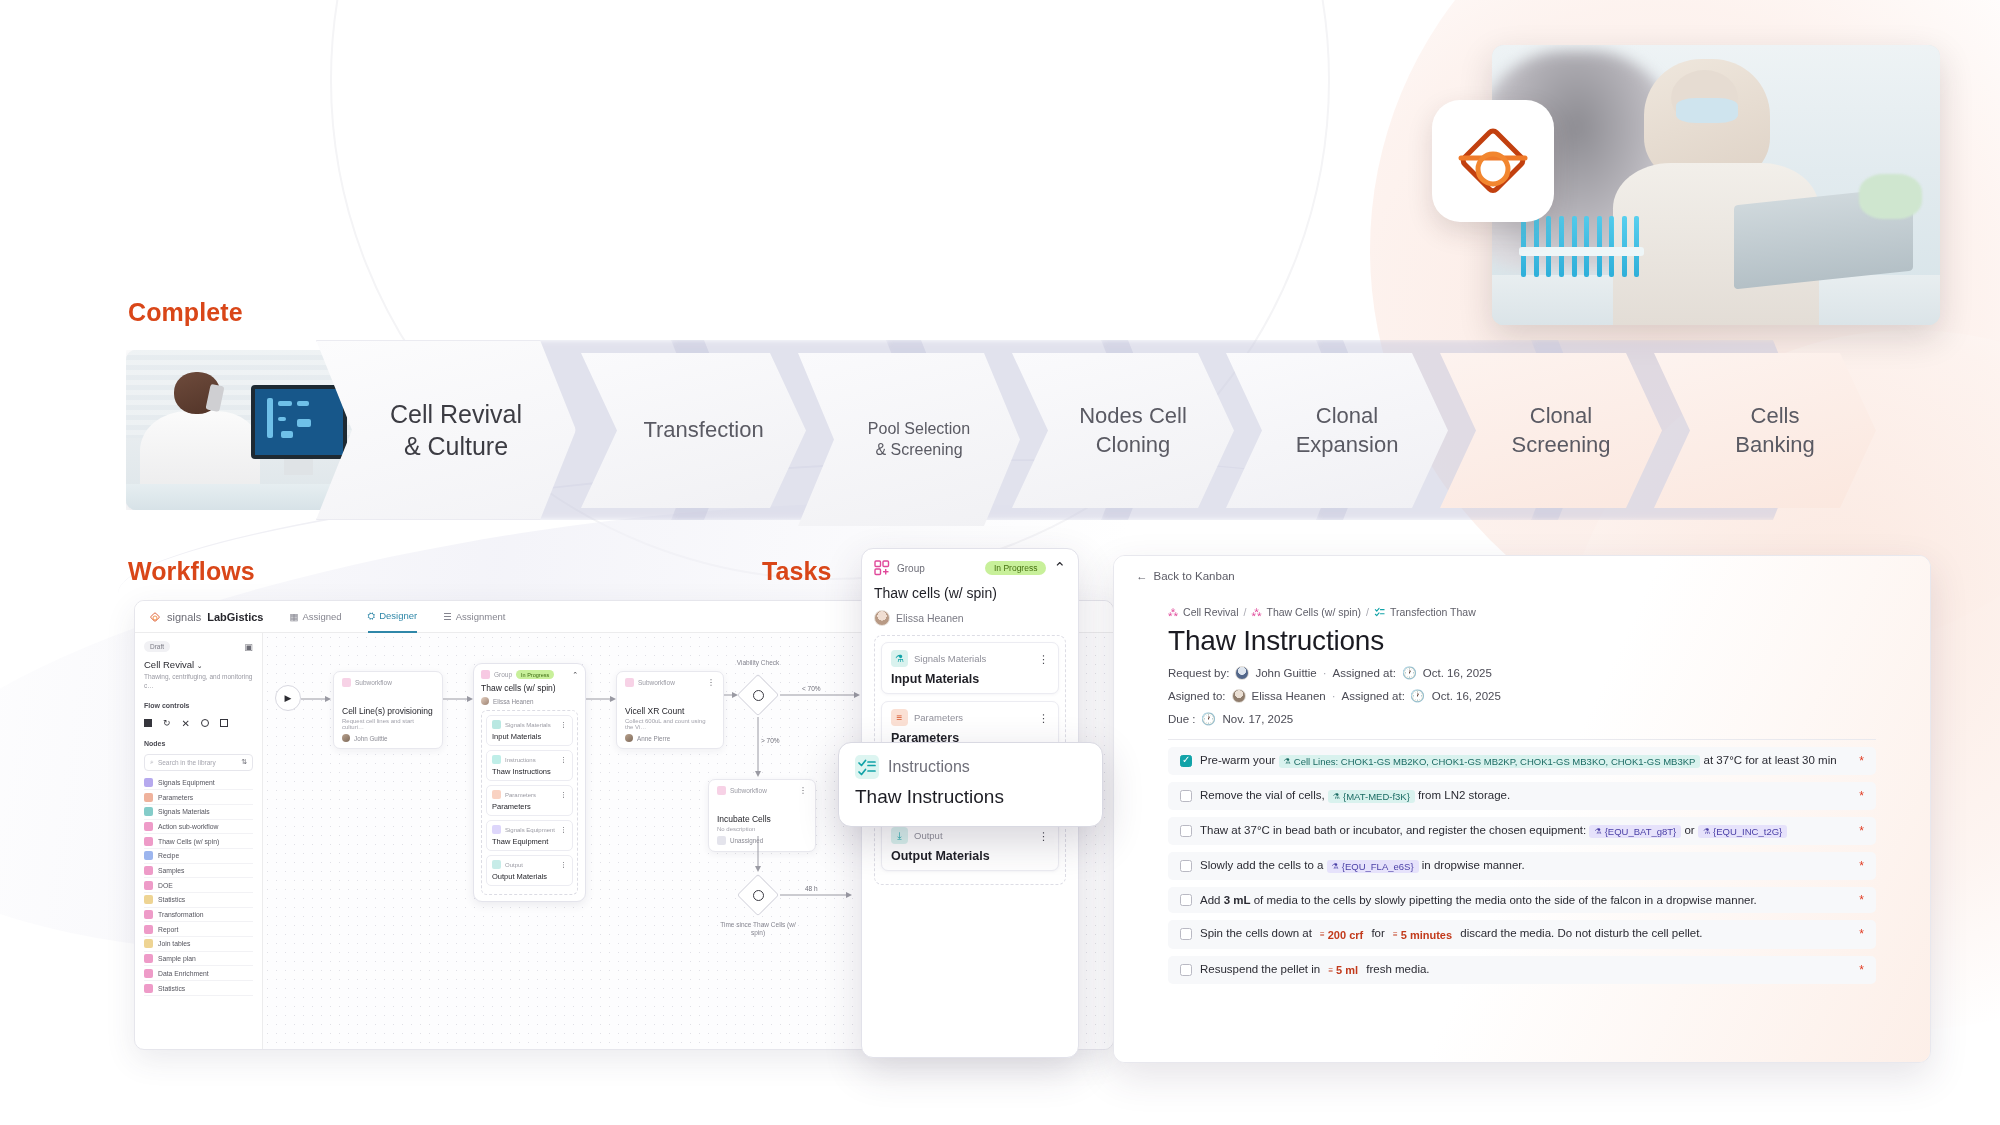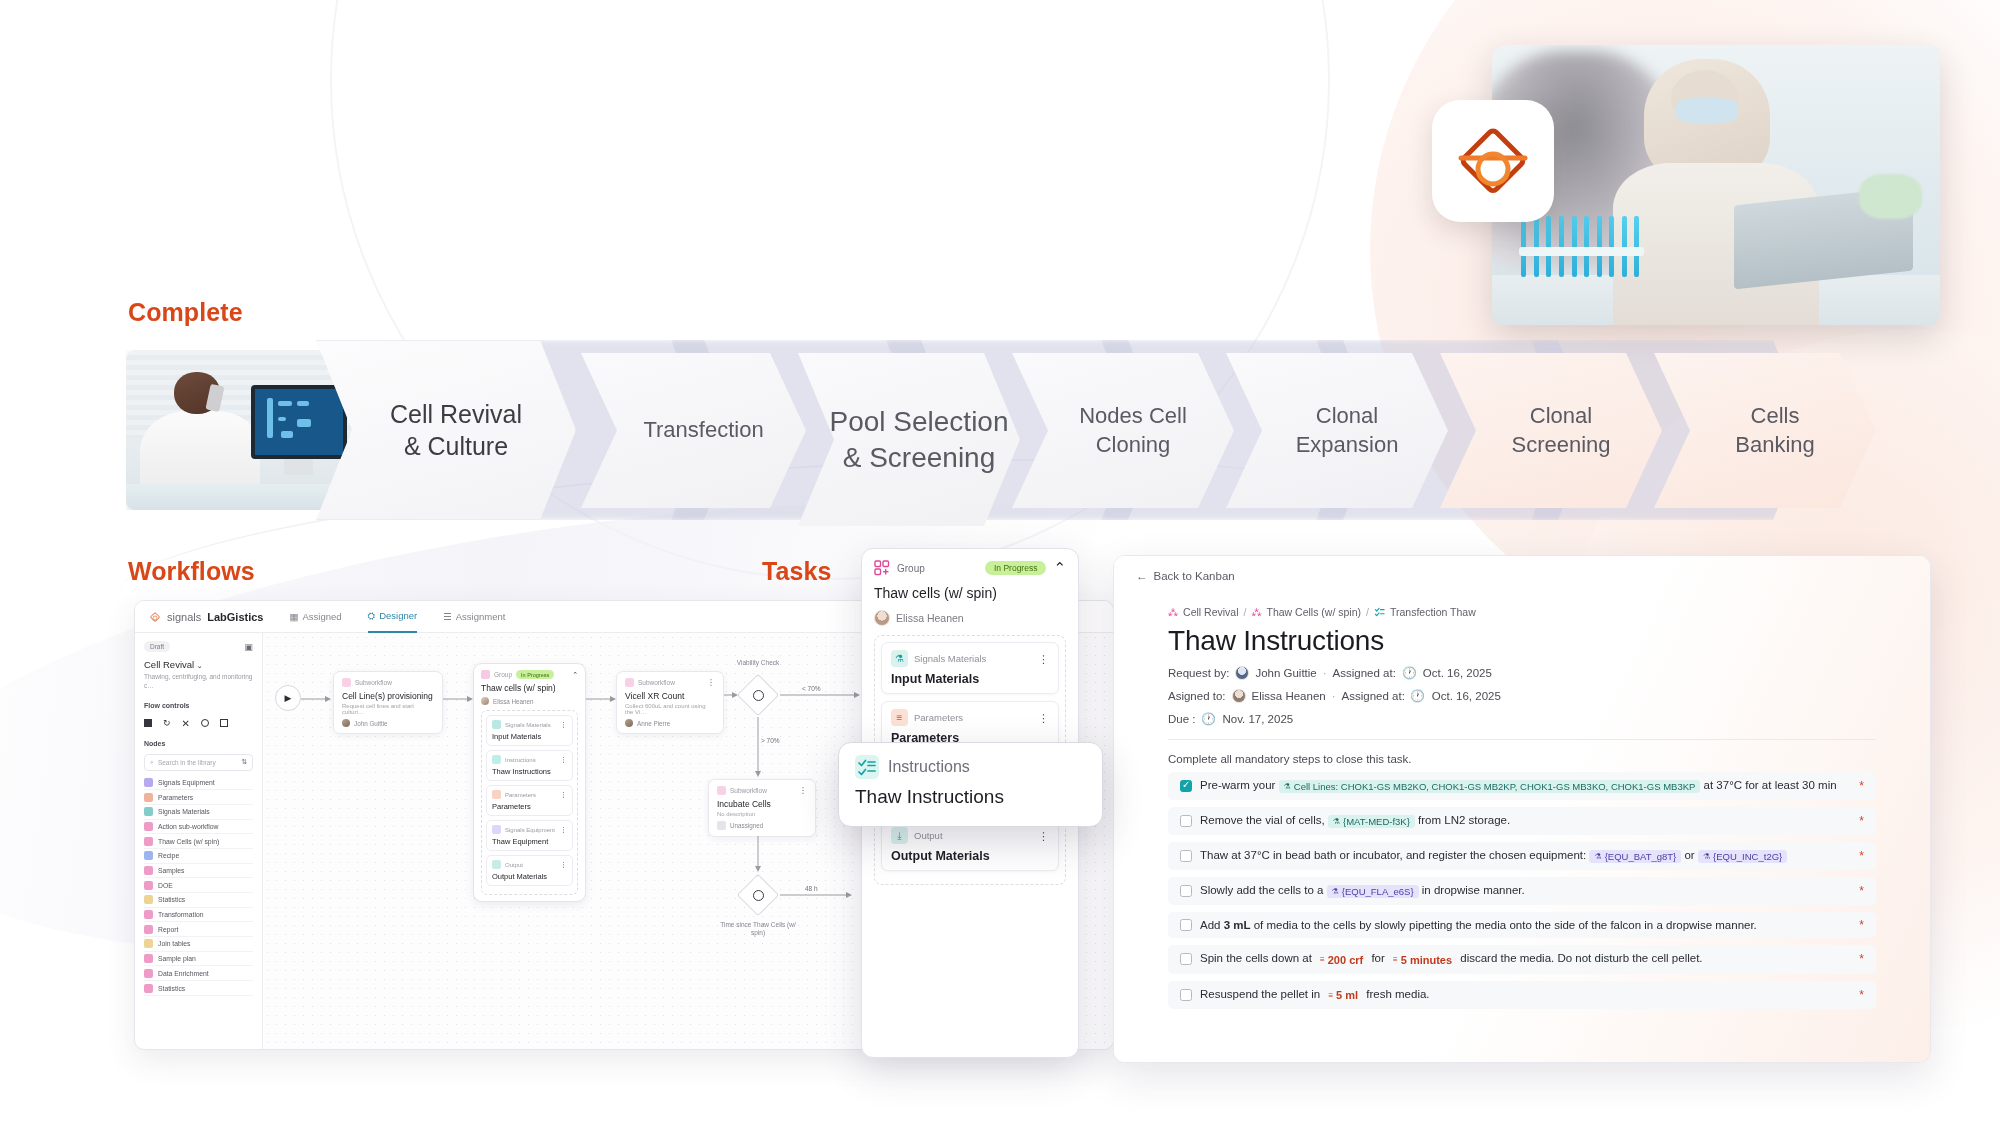--- a/index.html
+++ b/index.html
@@ -159,21 +159,21 @@
   .wf-nodes { margin-top:5px; }
   .wf-node { display:flex; align-items:center; gap:5px; height:14.7px;
     border-bottom:1px solid #f2f2f5; font-size:6.8px; color:#55555e; }
   .nico { width:9px; height:9px; border-radius:2px; display:inline-block; flex:none; }
   .wf-canvas { flex:1; position:relative;
     background-image: radial-gradient(#e0e0e6 0.8px, transparent 0.8px);
     background-size: 9px 9px; background-color:#fdfdfe; }
   .node-card { position:absolute; background:#fff; border:1px solid #e8e8ee; border-radius:7px;
     box-shadow:0 2px 7px rgba(60,60,90,.07); padding:6px 8px; }
   .node-kind { display:flex; align-items:center; gap:4px; font-size:6.5px; color:#9a9aa3; }
-  .node-title { font-size:8.5px; color:#25252b; margin-top:4px; }
+  .node-title { font-size:8.5px; color:#25252b; margin-top:19px; }
   .node-desc { font-size:6px; color:#a2a2ab; margin-top:2px; }
   .node-user { display:flex; align-items:center; gap:4px; font-size:6.3px; color:#8a8a93; margin-top:4px; }
   .avatar-s { width:8px; height:8px; border-radius:50%; background:linear-gradient(140deg,#b9a28e,#7e6a5a); flex:none; }
   .avatar-s.f { background:linear-gradient(140deg,#e4cfc0,#9d8372); }
   .group-card { position:absolute; background:#fff; border:1px solid #e4e4ec; border-radius:9px;
     box-shadow:0 3px 10px rgba(60,60,90,.09); padding:6px 7px; }
   .pill-prog { background:#c8f09a; color:#3d6a12; font-size:5.5px; padding:1.5px 5px; border-radius:7px; }
   .inner-dash { border:1px dashed #dcdce4; border-radius:6px; padding:4px; margin-top:5px; }
   .inner-card { background:#fff; border:1px solid #ececf2; border-radius:5px; padding:4px 5px; margin-bottom:4px; }
   .diamond { width:30px; height:30px; border:1px solid #d6d6de; transform:rotate(45deg);
@@ -336,21 +336,21 @@
       <div class="lbl">
         <span>Cell Revival</span><br>
         <span>&amp; Culture</span>
       </div>
     </div>
 
     <div class="chev" style="left:455px;width:225px;top:13px;height:155px;background:linear-gradient(165deg,#fafafc,#f1f1f4);color:#5a5a63;font-size:22px;">
       <div class="lbl"><span>Transfection</span></div>
     </div>
 
-    <div class="chev" style="left:672px;width:222px;top:13px;height:173px;background:linear-gradient(165deg,#fafafc,#f1f1f4);color:#5a5a63;font-size:28px;">
+    <div class="chev" style="left:672px;width:222px;top:13px;height:173px;background:linear-gradient(165deg,#fafafc,#f1f1f4);color:#5a5a63;font-size:16px;">
       <div class="lbl">
         <span>Pool Selection</span><br>
         <span>&amp; Screening</span>
       </div>
     </div>
 
     <div class="chev" style="left:886px;width:222px;top:13px;height:155px;background:linear-gradient(165deg,#fafafc,#f1f1f4);color:#5a5a63;font-size:22px;">
       <div class="lbl">
         <span>Nodes Cell</span><br>
         <span>Cloning</span>
@@ -757,21 +757,20 @@
         <span style="font-size:12px;color:#6c6c76;">🕐</span>
         <span>Oct. 16, 2025</span>
       </div>
       <div class="dp-meta">
         <span>Due :</span>
         <span style="font-size:12px;color:#6c6c76;">🕐</span>
         <span>Nov. 17, 2025</span>
       </div>
 
       <div class="dp-rule"></div>
-      <div class="dp-note">Complete all mandatory steps to close this task.</div>
       <div id="steps-list">
           <div class="step-row">
             <span class="chk on"></span>
             <span class="step-txt">Pre-warm your <span class="tok mat">
                 <span style="font-size: 8px;">⚗</span>
                 <span>Cell Lines: CHOK1-GS MB2KO, CHOK1-GS MB2KP, CHOK1-GS MB3KO, CHOK1-GS MB3KP</span>
               </span> at 37°C for at least 30 min</span>
             <span class="req">*</span>
           </div>
           <div class="step-row">

